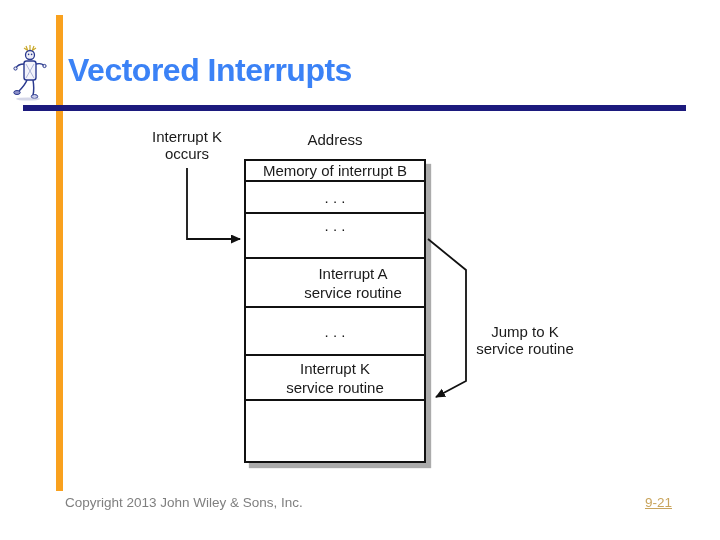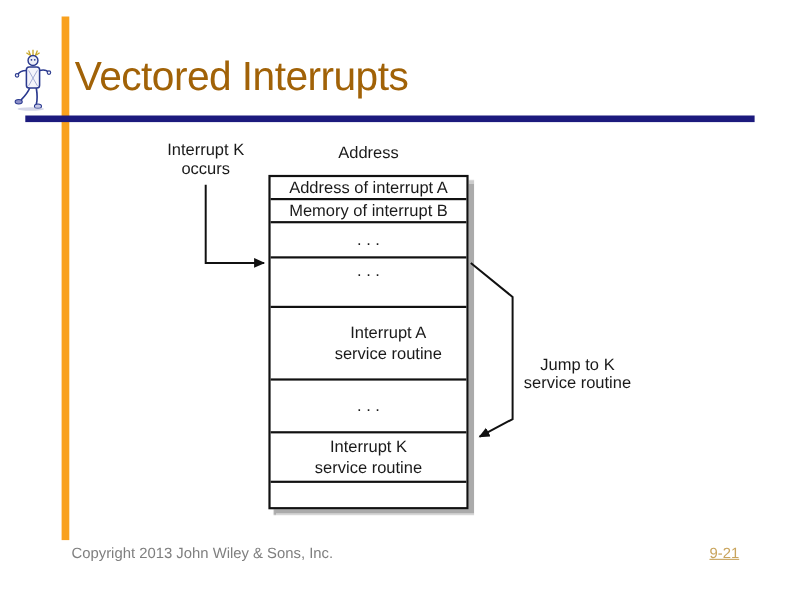--- a/index.html
+++ b/index.html
@@ -36,24 +36,24 @@
     height: 56px;
     z-index: 2;
   }
 
   
   .slide-title {
     position: absolute;
     left: 68px;
     top: 48px;
     width: 620px;
-    font-size: 37px;
+    font-size: 32px;
     line-height: 44px;
-    font-weight: normal;
-    color: #a16207;
+    font-weight: bold;
+    color: #3b82f6;
     letter-spacing: -0.5px;
     white-space: nowrap;
     z-index: 2;
   }
   .title-rule {
     position: absolute;
     left: 23px;
     top: 105px;
     width: 663px;
     height: 6px;
@@ -101,21 +101,21 @@
     line-height: 19px;
     color: #1a1a1a;
     white-space: pre-line;
     overflow: hidden;
   }
   .mem-row.r1 { height: 21px; }
   .mem-row.r2 { height: 21px; }
   .mem-row.r3 { height: 32px; }
   .mem-row.r4 { height: 20px; }
   .mem-row.r5 { height: 45px; align-items: flex-start; padding-top: 2px; }
-  .mem-row.r6 { height: 66px; padding-left: 36px; }
+  .mem-row.r6 { height: 49px; padding-left: 36px; }
   .mem-row.r7 { height: 48px; }
   .mem-row.r8 { height: 45px; }
   .mem-row.r9 { flex: 1; border-bottom: none; }
 
   
   .arrows-svg {
     position: absolute;
     left: 0;
     top: 0;
     width: 720px;
@@ -184,21 +184,20 @@
 
     <div class="diag-label interrupt-occurs-label">Interrupt K
 occurs</div>
 
     <div class="diag-label memory-label">Address</div>
 
     <div class="diag-label jump-label">Jump to K
 service routine</div>
 
     <div class="memory-table">
-      <div class="mem-row r1">Address of interrupt A</div>
       <div class="mem-row r2">Memory of interrupt B</div>
       <div class="mem-row r3">. . .</div>
       <div class="mem-row r5">. . .</div>
       <div class="mem-row r6">Interrupt A
 service routine</div>
       <div class="mem-row r7">. . .</div>
       <div class="mem-row r8">Interrupt K
 service routine</div>
       <div class="mem-row r9"></div>
     </div>

